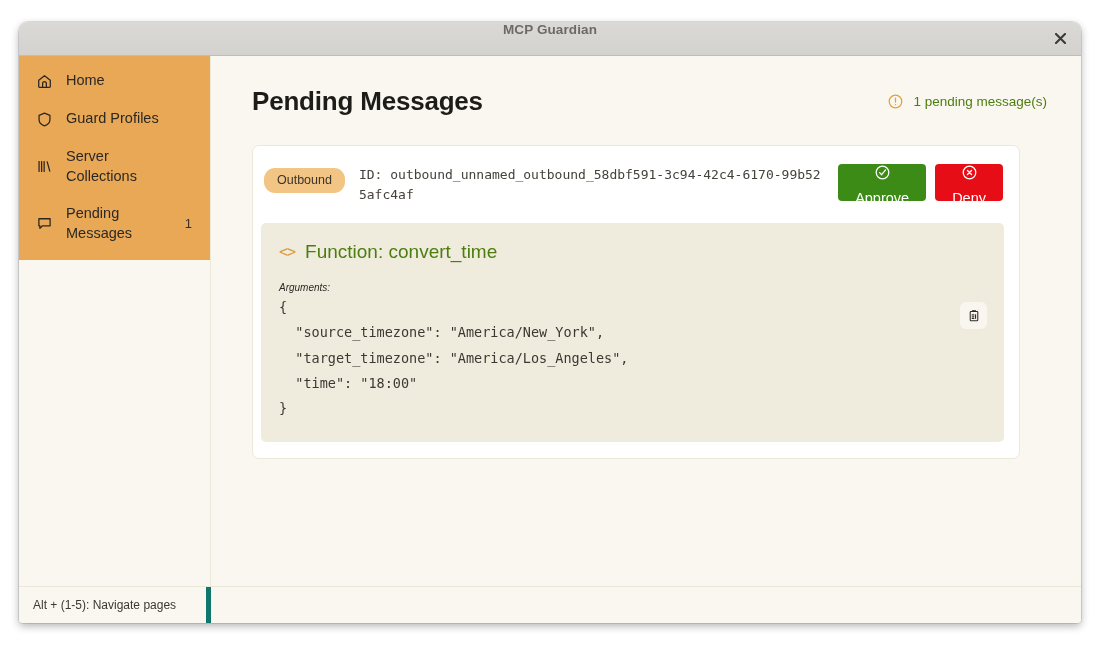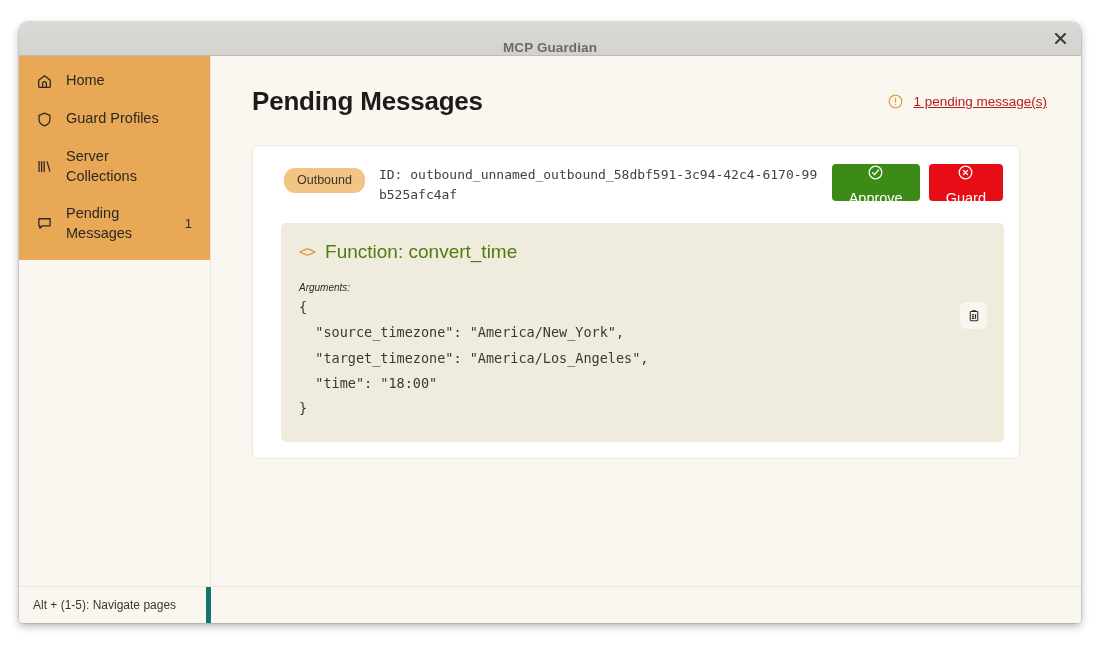--- a/index.html
+++ b/index.html
@@ -27,21 +27,21 @@
   }
 
   
   #titlebar {
     height: 34px;
     min-height: 34px;
     background: linear-gradient(#dbd9d6, #d4d2cf);
     border-bottom: 1px solid #bfbdb9;
     position: relative;
     display: flex;
-    align-items: flex-end;
+    align-items: flex-start;
     justify-content: center;
   }
   #titlebar-title {
     font-size: 13.5px;
     font-weight: bold;
     color: #6d6a66;
     letter-spacing: 0.1px;
   }
   #close-button {
     position: absolute;
@@ -136,31 +136,30 @@
     color: #1e1c19;
     letter-spacing: -0.2px;
   }
   #pending-status {
     display: flex;
     align-items: center;
     gap: 9px;
   }
   #pending-status-text {
     font-size: 13.5px;
-    color: #b91c1c;
-    text-decoration: underline;
+    color: #4d7c0f;
   }
   .alert-icon { color: #e0a23f; display: flex; align-items: center; }
 
   
   .message-card {
     background: #ffffff;
     border: 1px solid #ece8da;
     border-radius: 7px;
-    padding: 17px 15px 16px 28px;
+    padding: 17px 15px 16px 8px;
     max-width: 768px;
   }
 
   .card-head {
     display: flex;
     align-items: flex-start;
     gap: 14px;
     padding: 0 1px 0 3px;
   }
 
@@ -383,21 +382,21 @@
               </span>
               <span>Approve</span>
             </button>
             <button class="btn btn-deny">
               <span>
                 <svg width="17" height="17" viewBox="0 0 20 20" fill="none" stroke="#ffffff" stroke-width="1.5" stroke-linecap="round">
                   <circle cx="10" cy="10" r="7.4"></circle>
                   <path d="M7.6 7.6 L12.4 12.4 M12.4 7.6 L7.6 12.4"></path>
                 </svg>
               </span>
-              <span>Guard</span>
+              <span>Deny</span>
             </button>
           </div>
         </div>
 
         <div class="code-block">
 
           <div class="fn-row">
             <span class="fn-bracket">&lt;&gt;</span>
             <span class="fn-text">Function: convert_time</span>
           </div>

